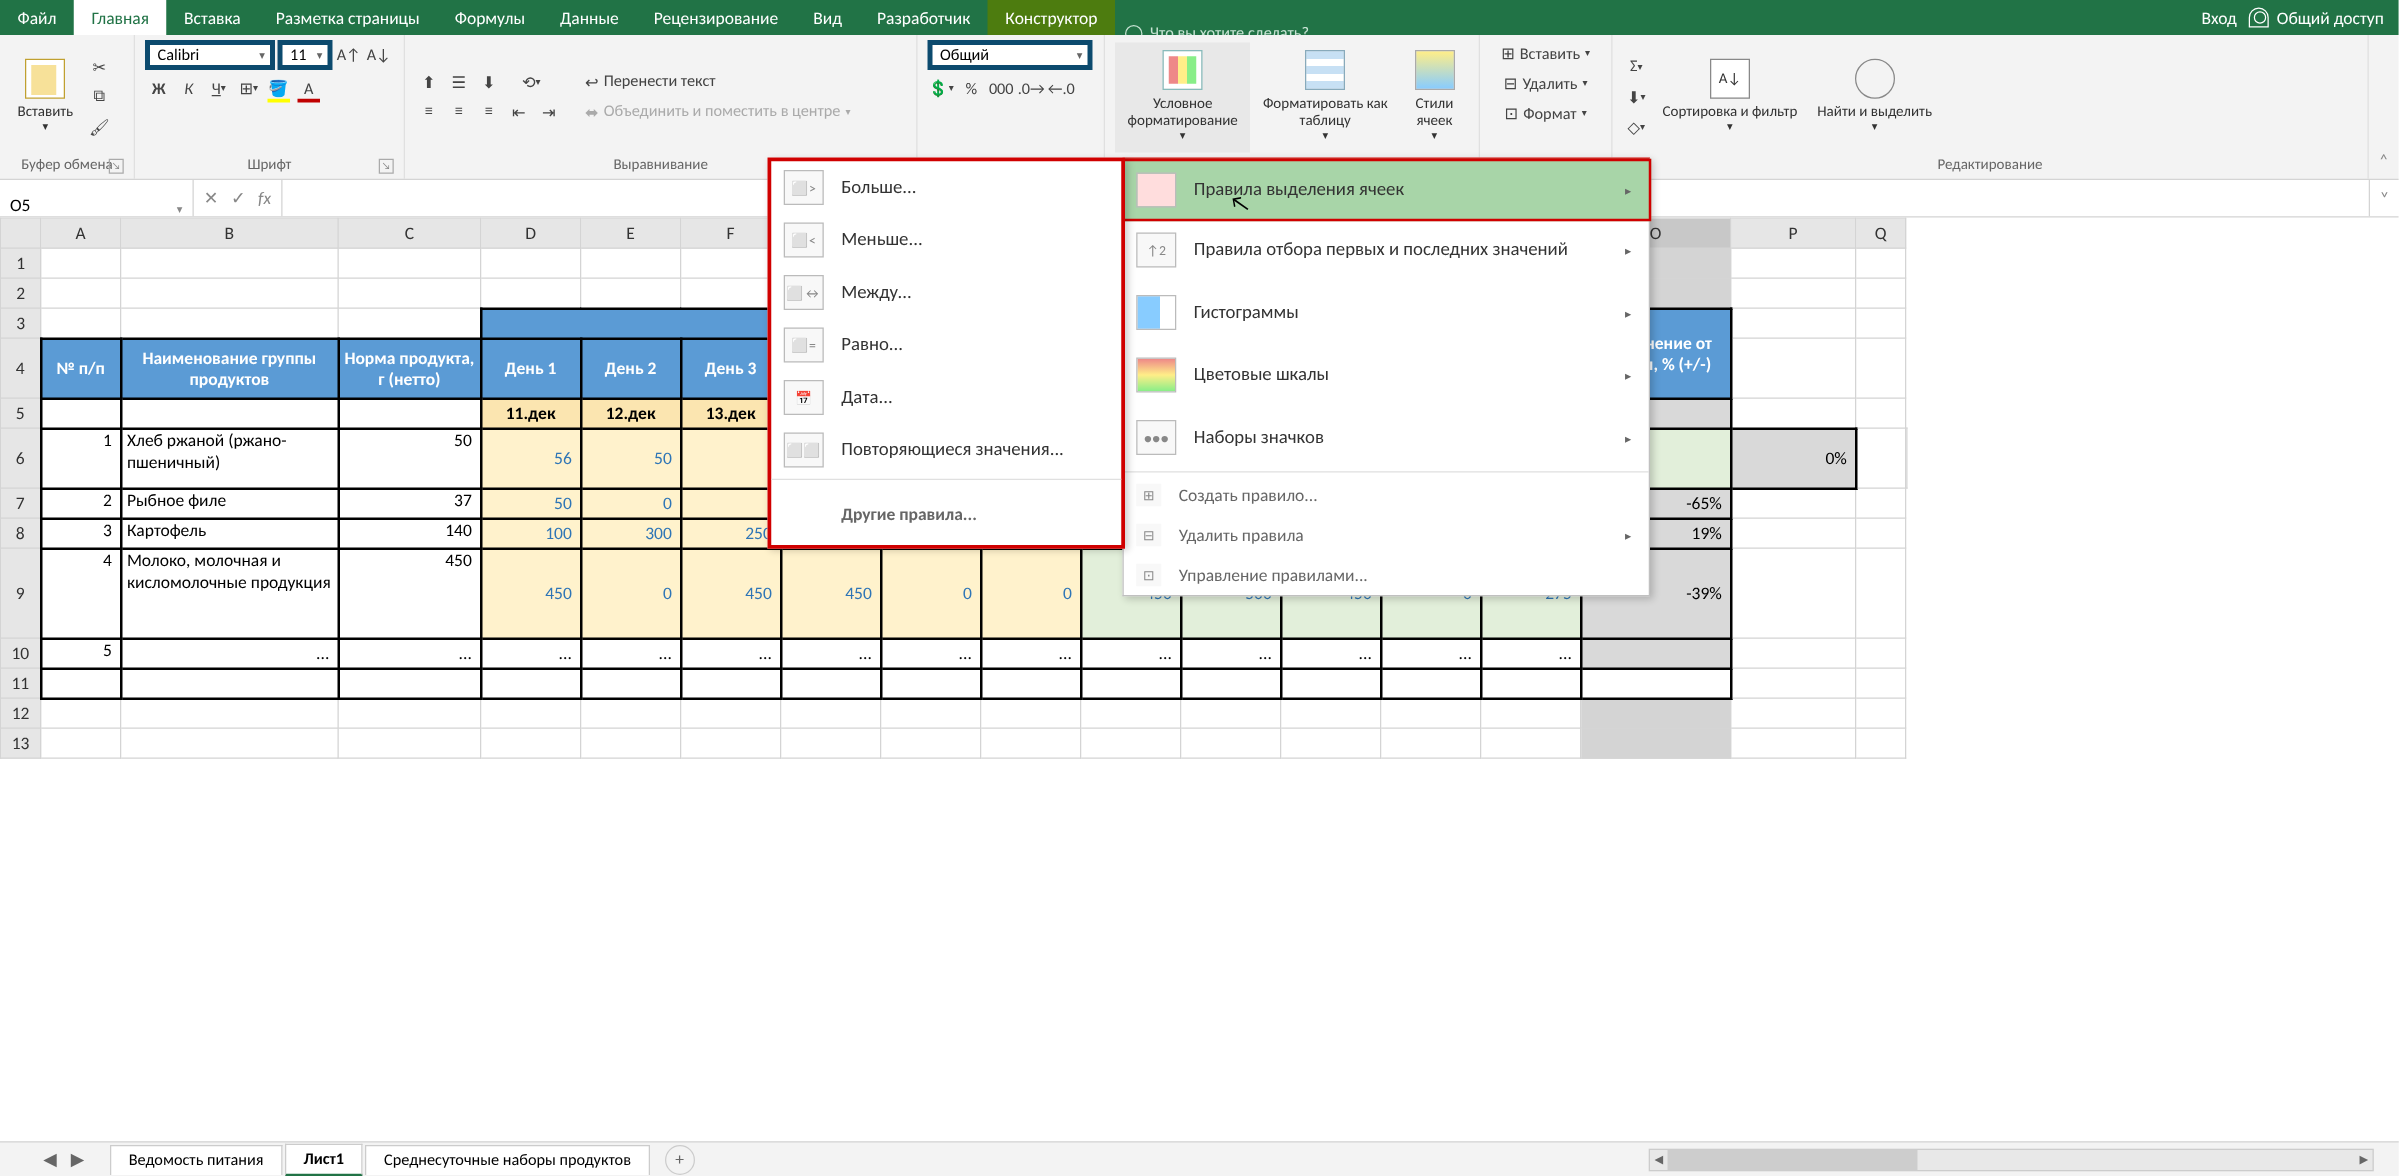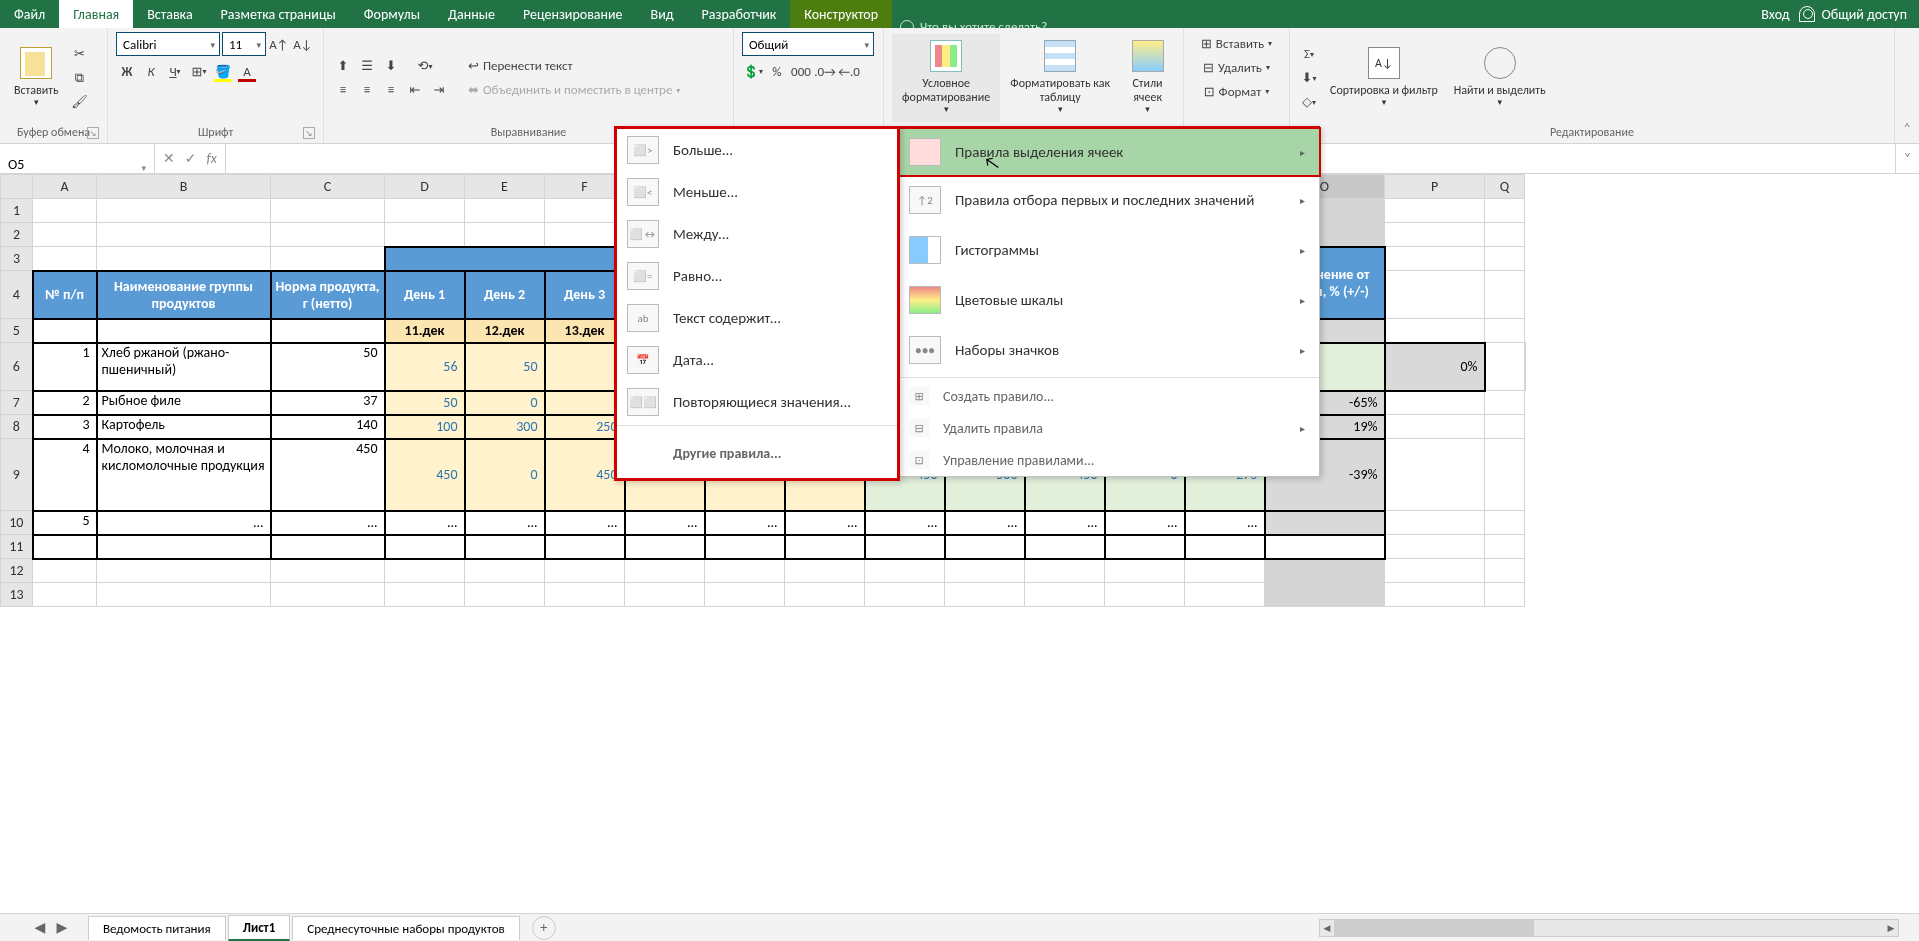--- a/index.html
+++ b/index.html
@@ -20,21 +20,21 @@
 .rgroup { border-right: 1px solid #e0e0e0; padding: 4px 8px 2px; display: flex; flex-direction: column; justify-content: space-between; }
 .rgroup .body { flex: 1; display: flex; align-items: center; gap: 4px; }
 .rgroup .label { text-align: center; font-size: 12px; color: #666; padding: 2px 0; position: relative; }
 .rgroup .label .dlg { position: absolute; right: 0; bottom: 2px; width: 12px; height: 12px; border: 1px solid #aaa; font-size: 8px; line-height: 10px; text-align: center; color: #888; }
 .bigbtn { display: flex; flex-direction: column; align-items: center; justify-content: center; padding: 2px 6px; height: 88px; cursor: pointer; font-size: 12px; color: #333; text-align: center; line-height: 1.2; }
 .bigbtn .ico { width: 32px; height: 32px; margin-bottom: 4px; }
 .smallrow { display: flex; gap: 2px; align-items: center; }
 .smallbtn { width: 22px; height: 22px; display: flex; align-items: center; justify-content: center; font-size: 13px; cursor: pointer; color: #444; }
 .txtbtn { height: 22px; padding: 0 6px; display: flex; align-items: center; gap: 4px; font-size: 13px; color: #444; cursor: pointer; white-space: nowrap; }
 .txtbtn.disabled { color: #aaa; }
-.sel { height: 24px; border: 1px solid #0c4a6e; background: #fff; display: flex; align-items: center; padding: 0 4px 0 6px; font-size: 13px; }
+.sel { height: 24px; border: 4px solid #0c4a6e; background: #fff; display: flex; align-items: center; padding: 0 4px 0 6px; font-size: 13px; }
 .sel .dd { margin-left: auto; color: #666; font-size: 9px; }
 .col { display: flex; flex-direction: column; gap: 2px; }
 
 .ico-paste { background: linear-gradient(#f7e199, #f7e199) 4px 4px/20px 24px no-repeat, #fff; border: 1px solid #c0a030; }
 .ico-cf { background: linear-gradient(#fff,#fff); border: 1px solid #8bb; position: relative; }
 .ico-cf::after { content:""; position:absolute; inset:4px; background: linear-gradient(90deg,#e88 33%,#fe8 33% 66%,#8e8 66%); }
 .ico-table { background: repeating-linear-gradient(#c7e0f4 0 6px,#fff 6px 12px); border:1px solid #8ab; }
 .ico-styles { background: linear-gradient(#fe8,#8cf); border:1px solid #aaa; }
 .ico-sort { border:1px solid #888; background: linear-gradient(#fff,#fff); }
 .ico-find { border:1px solid #888; border-radius:50%; }
@@ -649,24 +649,20 @@
     </div>
   <div class="mitem plain">
       <div class="micon">⬜↔</div>
       <span>Между...</span>
     </div>
   <div class="mitem plain">
       <div class="micon">⬜=</div>
       <span>Равно...</span>
     </div>
   <div class="mitem plain">
-      <div class="micon">ab</div>
-      <span>Текст содержит...</span>
-    </div>
-  <div class="mitem plain">
       <div class="micon">📅</div>
       <span>Дата...</span>
     </div>
   <div class="mitem plain">
       <div class="micon">⬜⬜</div>
       <span>Повторяющиеся значения...</span>
     </div>
   <div class="sep"></div>
   <div class="mitem thin" style="padding-left:56px">
       <span>Другие правила...</span>

